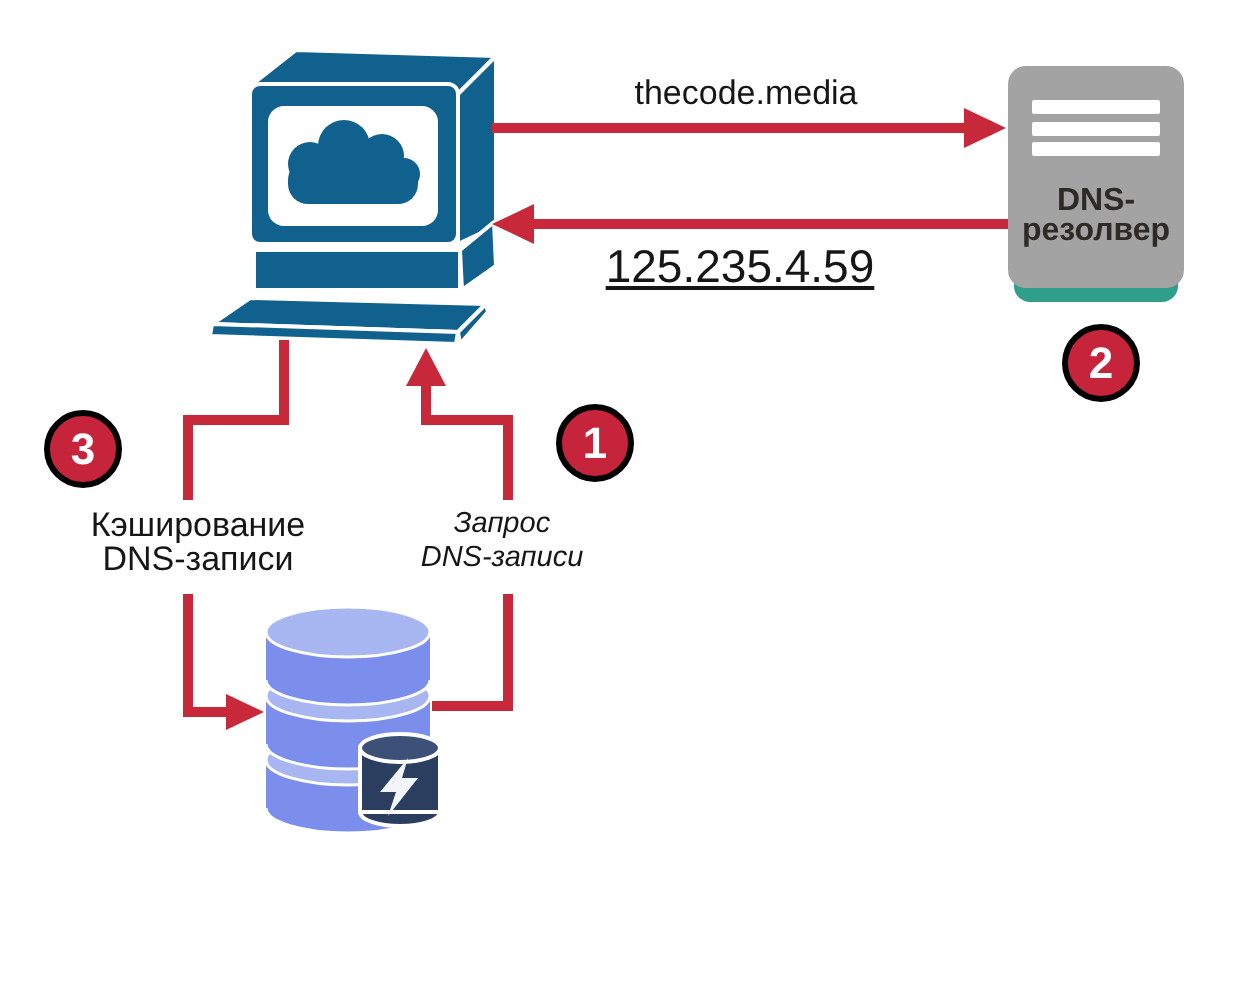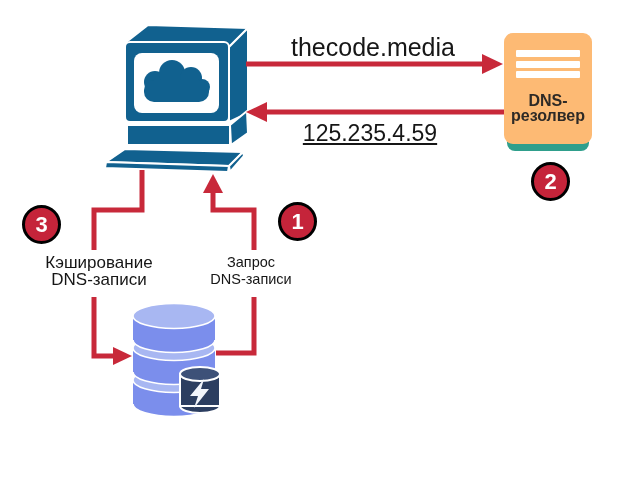--- a/index.html
+++ b/index.html
@@ -2,32 +2,32 @@
 <html><head>
 <meta charset="utf-8">
 <style>
   html,body{margin:0;padding:0;background:#fff;}
   .canvas{
     position:relative;width:619px;height:498px;background:#ffffff;overflow:hidden;
     font-family:"Liberation Sans", sans-serif;
   }
   .canvas svg.layer{position:absolute;left:0;top:0;}
   .lbl{position:absolute;color:#161616;text-align:center;white-space:pre-line;}
-  .lbl-domain{left:272px;top:35px;width:202px;font-size:25px;line-height:24px;}
+  .lbl-domain{left:272px;top:35px;width:202px;font-size:17px;line-height:24px;}
   .lbl-ip{left:269px;top:121px;width:202px;font-size:23px;line-height:24px;text-decoration:underline;}
   .lbl-caching{left:38px;top:254px;width:122px;font-size:17px;line-height:17px;}
-  .lbl-request{left:190px;top:254px;width:122px;font-size:14.5px;line-height:17px;}
+  .lbl-request{left:190px;top:254px;width:122px;font-size:14.5px;line-height:17px;font-style:italic;}
   .lbl-cache-title{left:46px;top:436px;width:240px;font-size:17px;line-height:18px;}
   .resolver-lip{
     position:absolute;left:507px;top:138px;width:82px;height:13px;
     background:#2F9F8C;border-radius:0 0 8px 8px;
   }
   .resolver{
     position:absolute;left:504px;top:33px;width:88px;height:111px;
-    background:#fdba74;border-radius:9px;
+    background:#a3a3a3;border-radius:9px;
   }
   .resolver-bars{padding-top:17px;}
   .resolver .bar{width:64px;height:7px;background:#ffffff;border-radius:1px;margin:0 auto 3.5px auto;}
   .resolver-label{
     position:absolute;left:0;right:0;top:61px;text-align:center;
     font-weight:bold;font-size:16px;line-height:14.5px;color:#2E2A26;white-space:pre-line;
   }
   .step-circle{
     position:absolute;width:33px;height:33px;border:3px solid #000;border-radius:50%;
     background:#C5243A;color:#fff;font-weight:bold;font-size:22px;line-height:33px;

